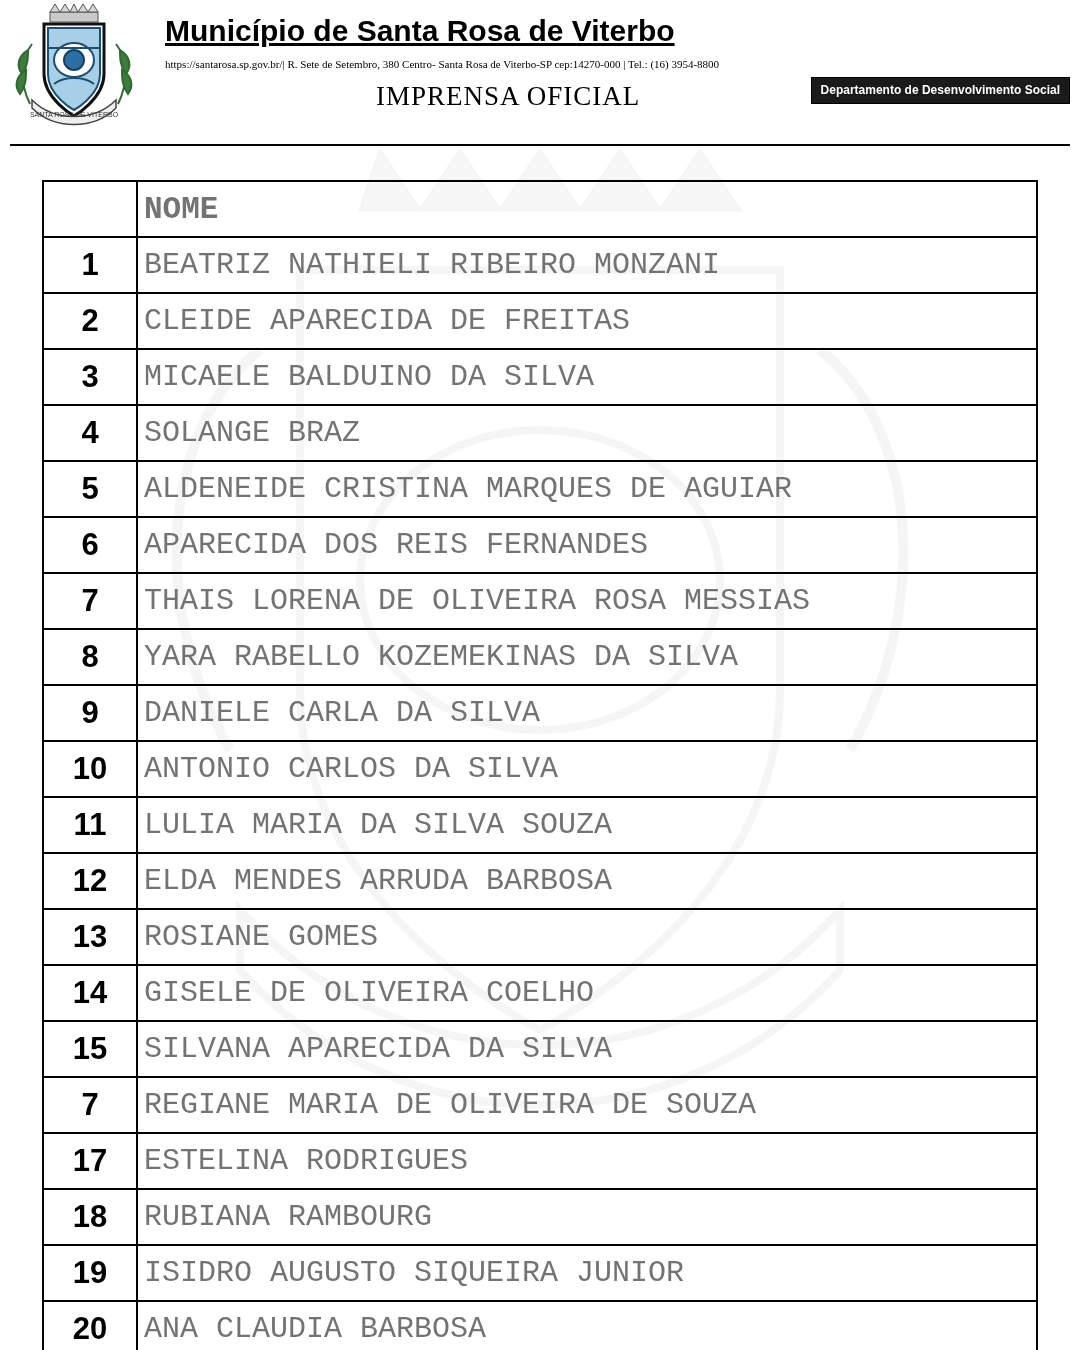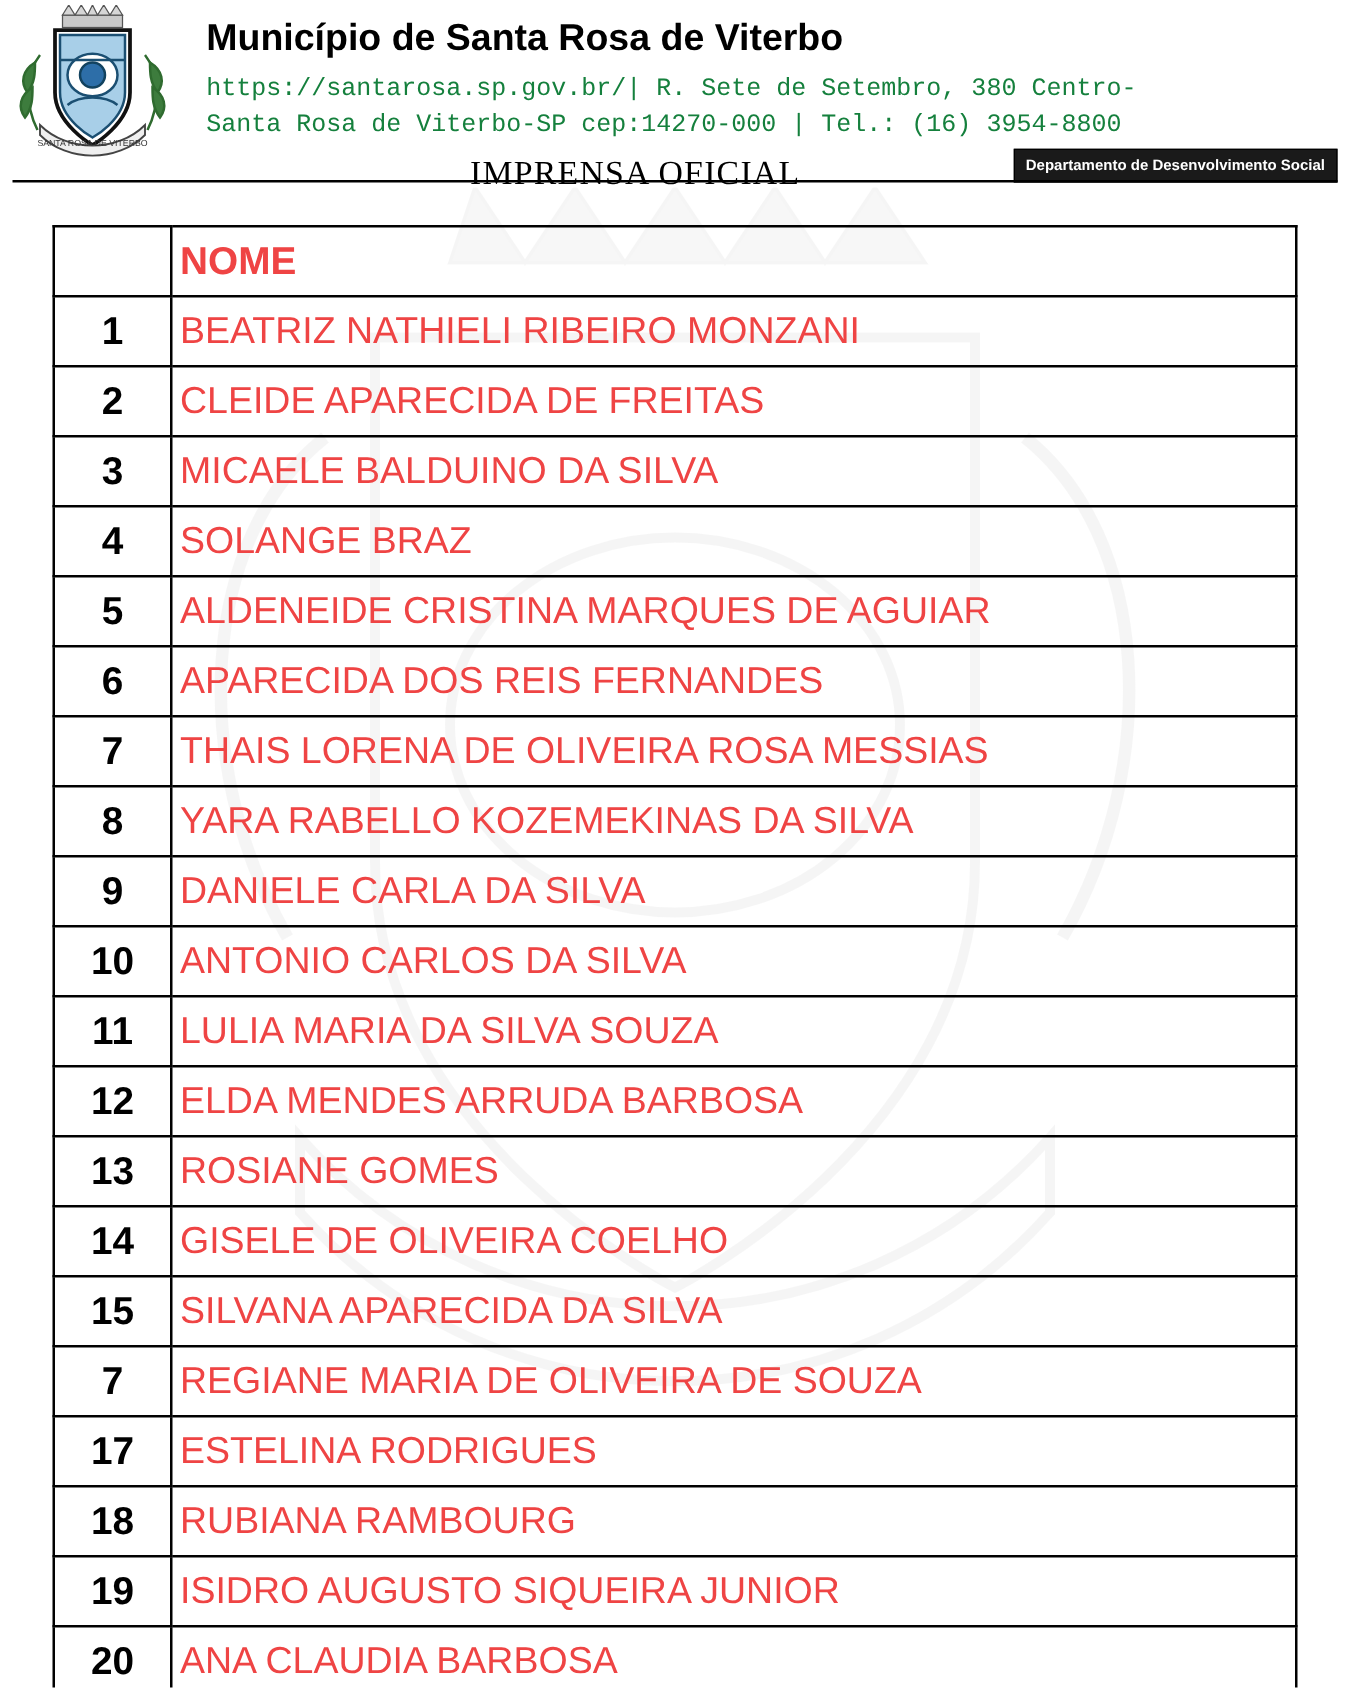--- a/index.html
+++ b/index.html
@@ -34,25 +34,26 @@
     padding-top: 4px;
   }
   .muni-title {
     font-family: "Liberation Sans", sans-serif;
     font-weight: bold;
     font-size: 30px;
     letter-spacing: 0px;
     color: #000;
     line-height: 1.1;
     margin: 4px 0 10px 0;
+    text-decoration: underline;
   }
   .muni-address {
-    font-family: Liberation Mono, monospace;
-    font-size: 20px;
-    color: #15803d;
+    font-family: Liberation Serif, serif;
+    font-size: 11px;
+    color: #000000;
     line-height: 1.45;
     max-width: 790px;
     margin: 0;
   }
   .imprensa-row {
     position: relative;
     margin-top: 8px;
     height: 34px;
   }
   .imprensa {
@@ -119,23 +120,23 @@
   td.col-num {
     width: 80px;
     text-align: center;
     font-family: "Liberation Sans", sans-serif;
     font-size: 31px;
     font-weight: bold;
     color: #000;
     padding: 0;
   }
   td.col-name {
-    font-family: Liberation Sans, sans-serif;
+    font-family: Liberation Mono, monospace;
     font-size: 30px;
-    color: #ef4444;
+    color: #737373;
     padding-left: 16px;
     letter-spacing: 0px;
     white-space: nowrap;
   }
   tr.head td.col-name {
     font-weight: bold;
     font-size: 31px;
   }
   tr.head td.col-num {
     font-size: 31px;

